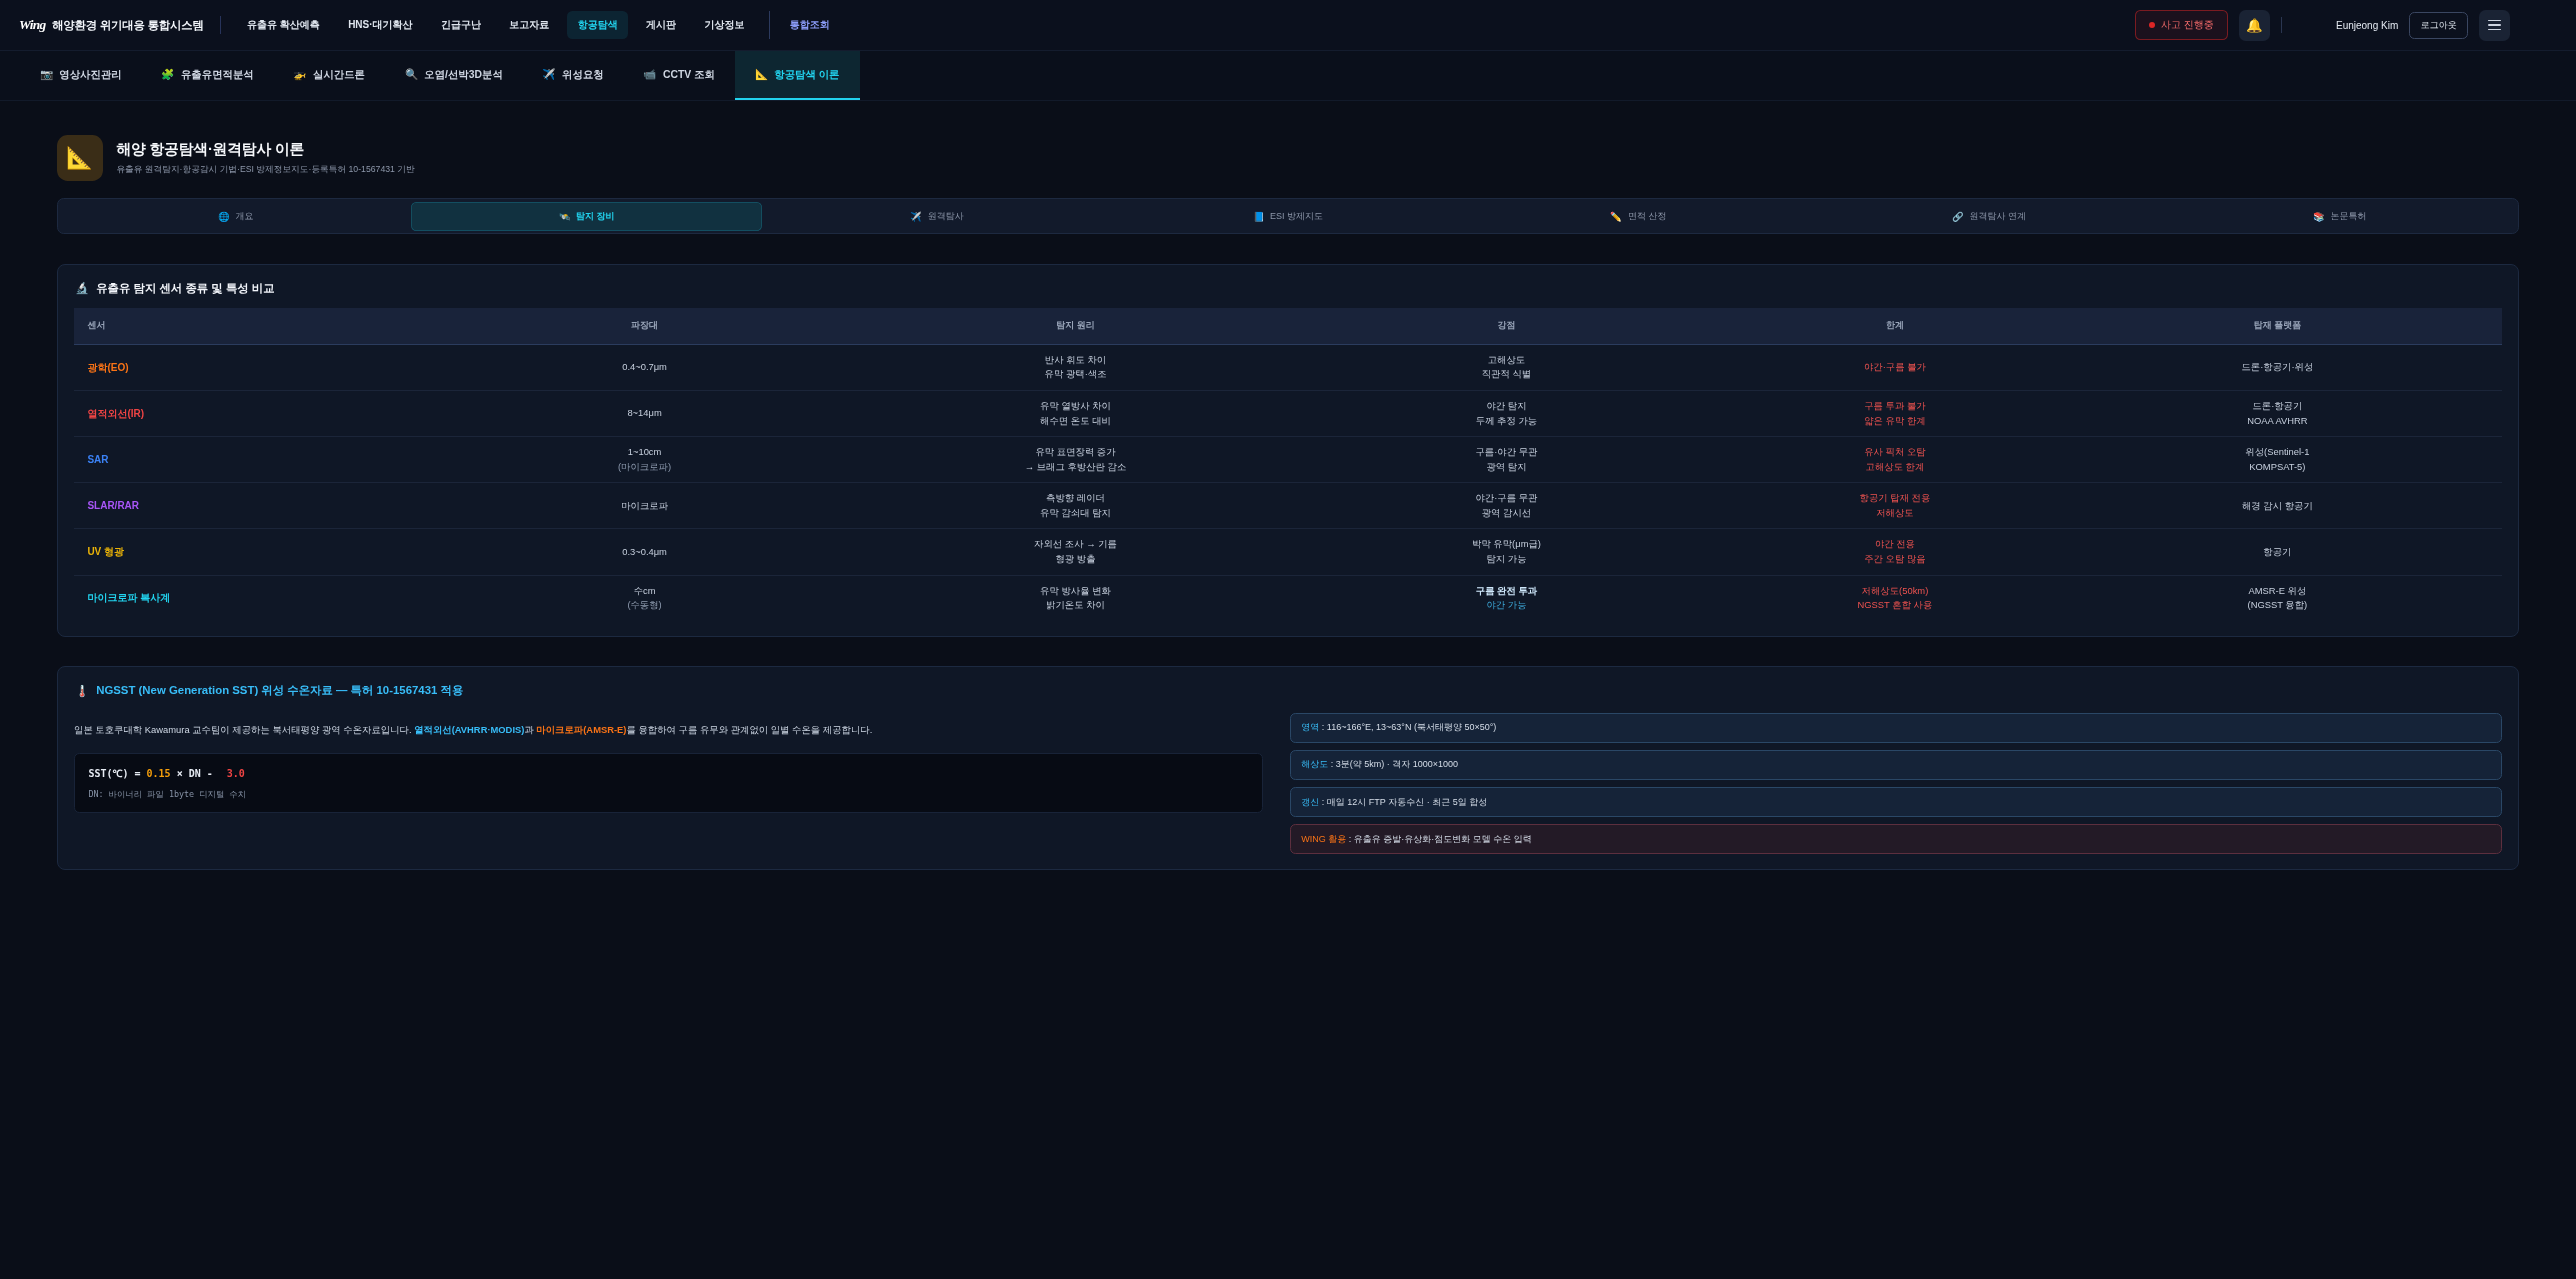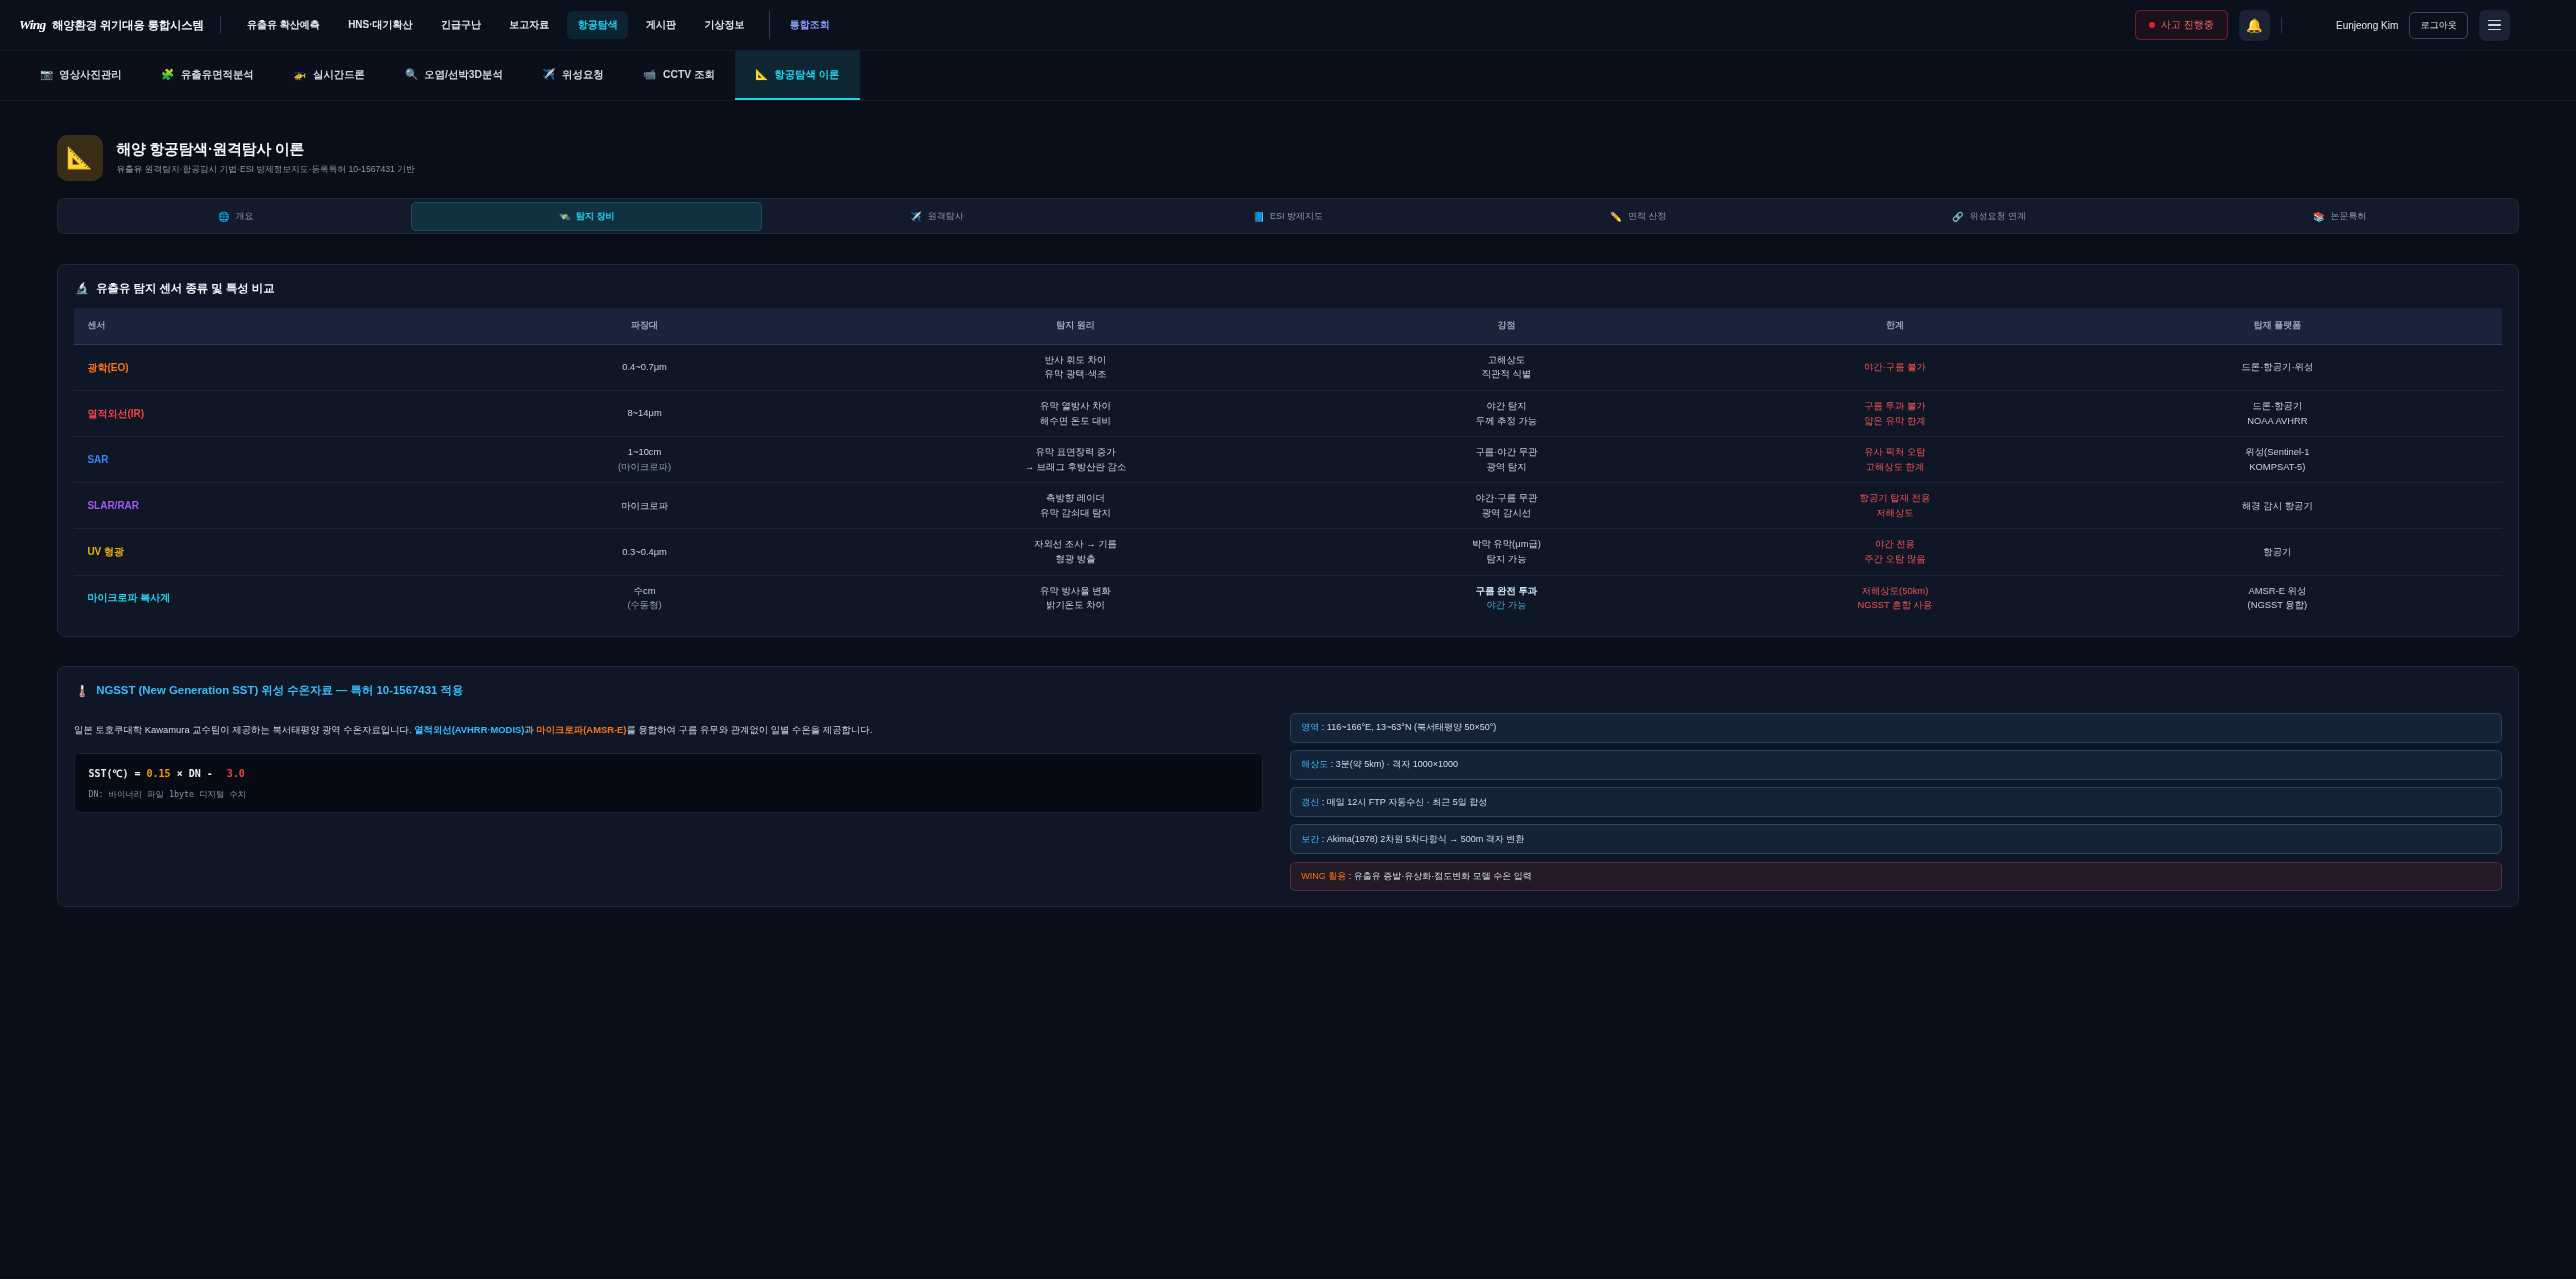--- a/index.html
+++ b/index.html
@@ -194,21 +194,21 @@
       <div class="tab">
         <span class="t-icon">📘</span>
         <span>ESI 방제지도</span>
       </div>
       <div class="tab">
         <span class="t-icon">✏️</span>
         <span>면적 산정</span>
       </div>
       <div class="tab">
         <span class="t-icon">🔗</span>
-        <span>위성요청 연계</span>
+        <span>원격탐사 연계</span>
       </div>
       <div class="tab">
         <span class="t-icon">📚</span>
         <span>논문특허</span>
       </div>
     </div>
 
   <section class="card">
     <div class="card-title">
       <span class="ct-icon">🔬</span>
@@ -378,20 +378,19 @@
         <p class="ng-desc"><span>일본 토호쿠대학 Kawamura 교수팀이 제공하는 북서태평양 광역 수온자료입니다. </span><span class="ng-ir">열적외선(AVHRR·MODIS)</span><span>과 </span><span class="ng-mw">마이크로파(AMSR-E)</span><span>를 융합하여 구름 유무와 관계없이 일별 수온을 제공합니다.</span></p>
         <div class="codeblock">
           <div class="code-line"><span>SST(℃) = </span><span class="code-coef">0.15</span><span> × DN - </span><span class="code-off">3.0</span></div>
           <div class="code-note">DN: 바이너리 파일 1byte 디지털 수치</div>
         </div>
       </div>
       <div class="specs">
           <div class="spec"><span class="spec-label">영역</span><span> : 116~166°E, 13~63°N (북서태평양 50×50°)</span></div>
           <div class="spec"><span class="spec-label">해상도</span><span> : 3분(약 5km) · 격자 1000×1000</span></div>
           <div class="spec"><span class="spec-label">갱신</span><span> : 매일 12시 FTP 자동수신 · 최근 5일 합성</span></div>
-          <div class="spec"><span class="spec-label">보간</span><span> : Akima(1978) 2차원 5차다항식 → 500m 격자 변환</span></div>
           <div class="spec spec-hl"><span class="spec-label">WING 활용</span><span> : 유출유 증발·유상화·점도변화 모델 수온 입력</span></div>
         </div>
     </div>
   </section>
 
 </main>
 
 
 </body></html>

